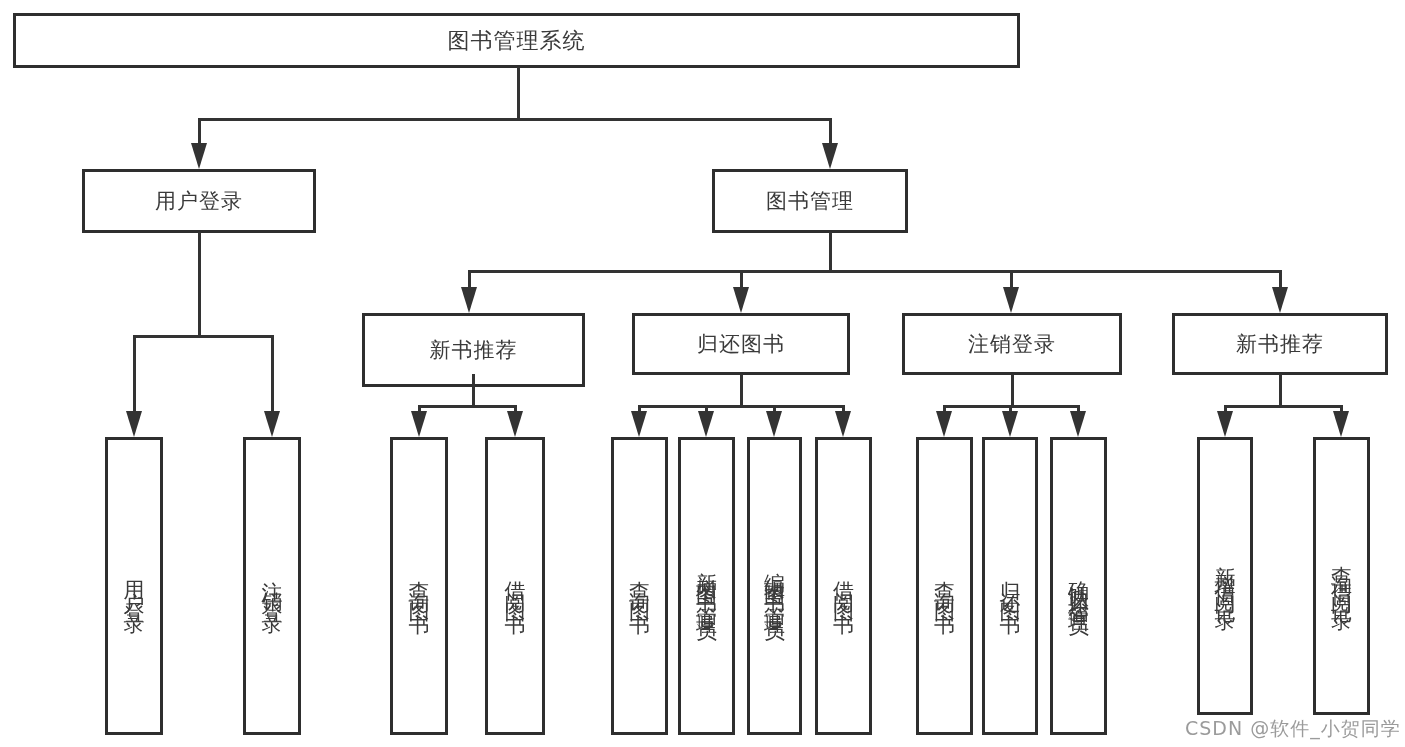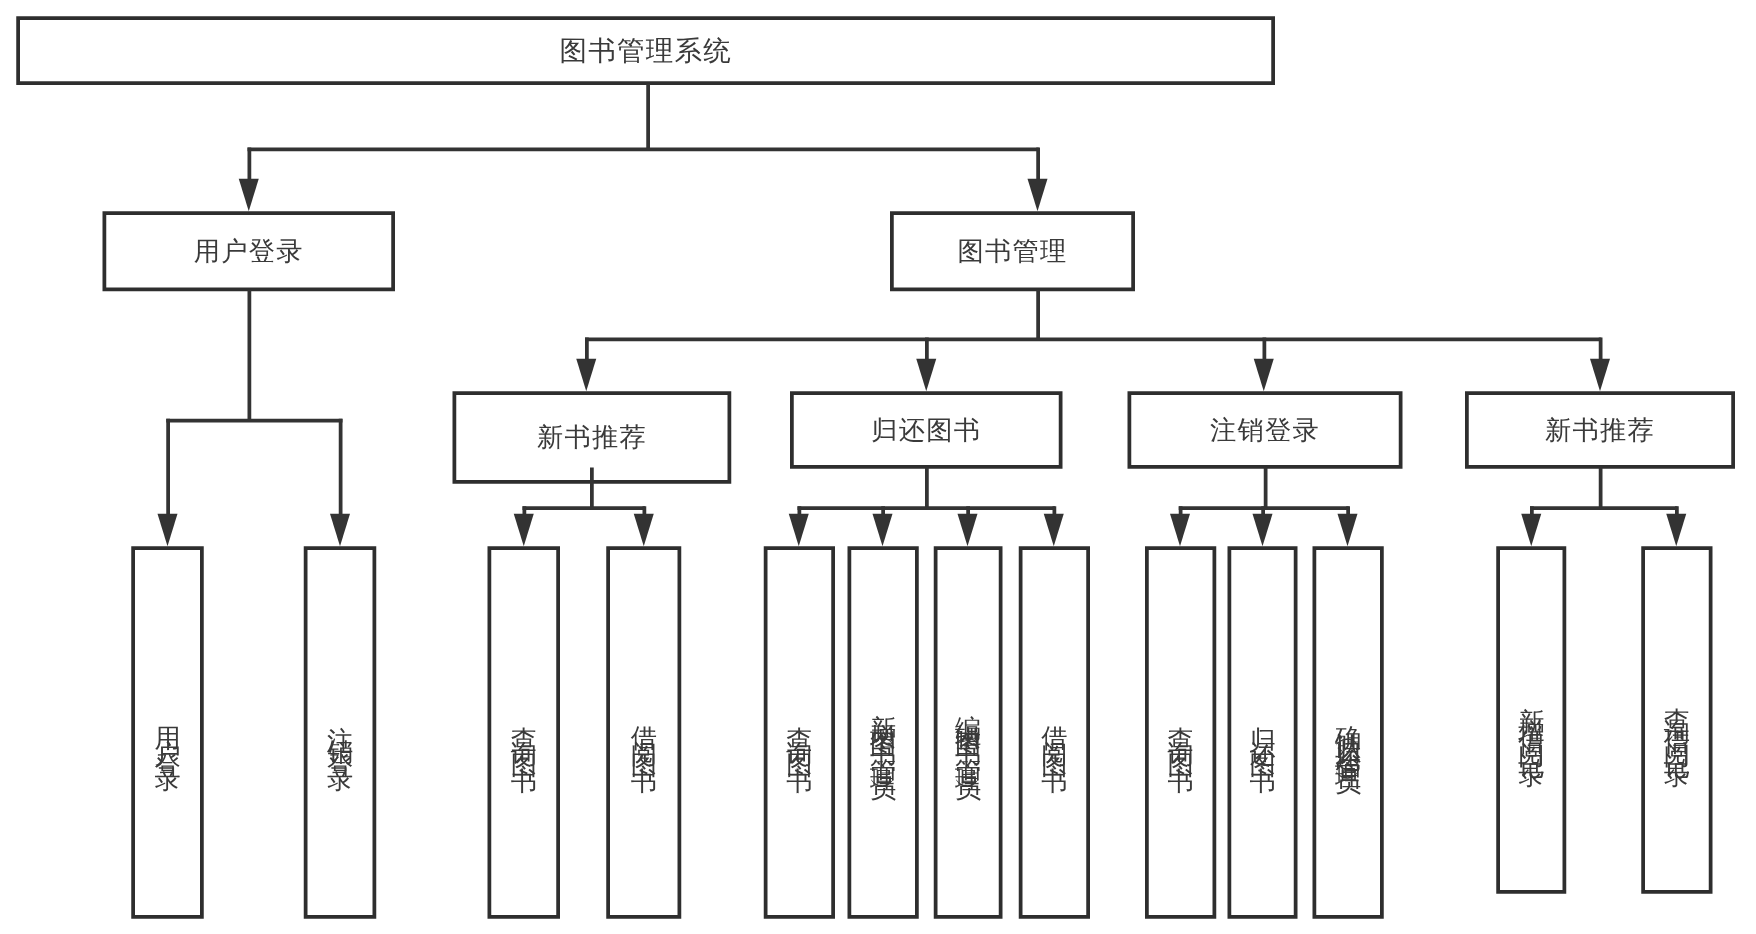--- a/index.html
+++ b/index.html
@@ -131,14 +131,15 @@
   <div class="vline" style="left:1077px;top:405px;height:8px"></div>
   <div class="arrow" style="left:1070px;top:411px"></div>
 
   <div class="vline" style="left:1279px;top:374px;height:33px"></div>
   <div class="hline" style="left:1224px;top:405px;width:118px"></div>
   <div class="vline" style="left:1224px;top:405px;height:8px"></div>
   <div class="arrow" style="left:1217px;top:411px"></div>
   <div class="vline" style="left:1340px;top:405px;height:8px"></div>
   <div class="arrow" style="left:1333px;top:411px"></div>
 
+  <div class="watermark">CSDN @软件_小贺同学</div>
 
 </div>
 
 </body></html>

